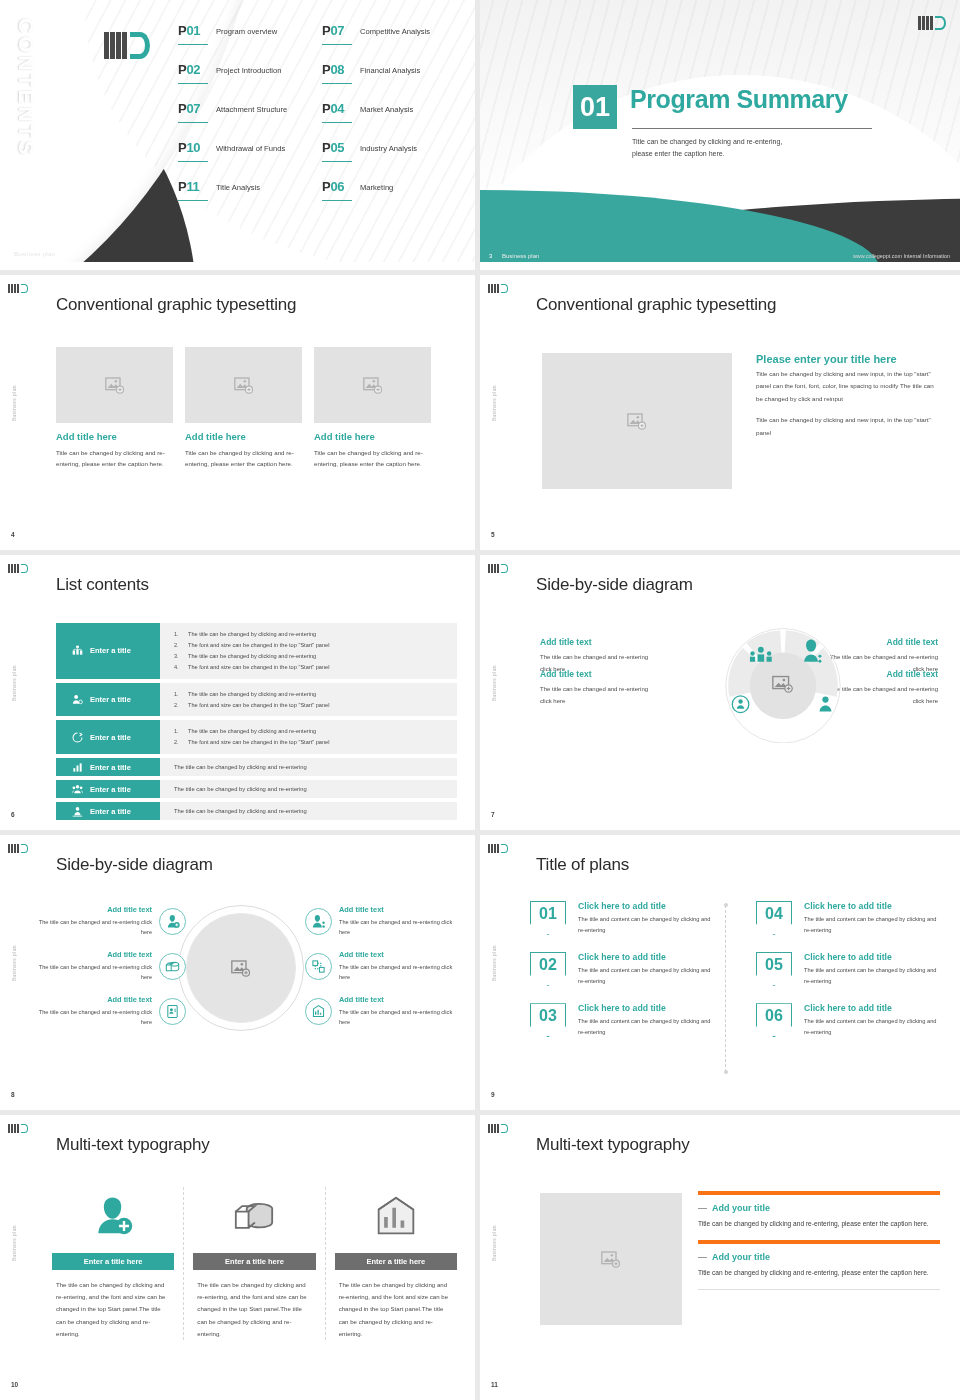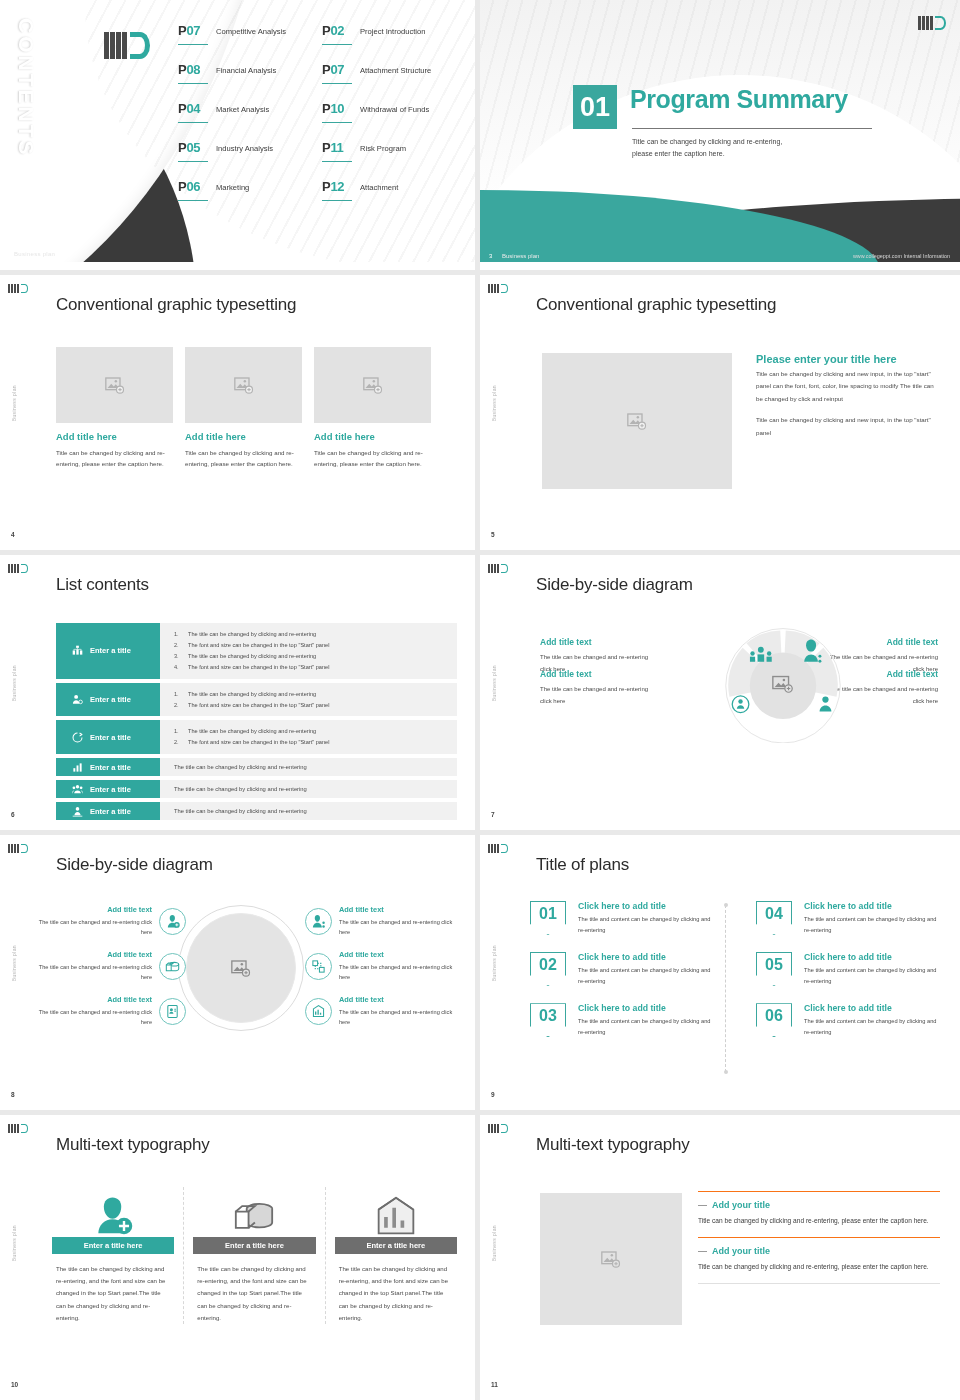--- a/index.html
+++ b/index.html
@@ -259,30 +259,30 @@
   }
   .s9 h4{ font-size:8.7px; color:#2fa99f; font-weight:700; margin-bottom:3px; }
   .s9 p{ font-size:5.7px; color:#4b4b4b; line-height:1.85; }
 
   
   .s10 .row{ position:absolute; left:52px; top:72px; right:18px; display:flex; gap:9px; }
   .s10 .col{ flex:1; }
   .s10 .icon{ height:50px; display:flex; align-items:flex-end; justify-content:center; }
   .s10 .cap{
     color:#fff; font-size:7.5px; font-weight:700; text-align:center;
-    padding:4px 12px; margin-top:0; background:#6e6e6e;
+    padding:4px 12px; margin-top:16px; background:#6e6e6e;
   }
   .s10 .cap.teal{ background:#30a79e; color:#fff; }
   .s10 p{ font-size:6.1px; color:#4b4b4b; line-height:2.0; padding:9px 6px 0 4px; }
   .s10 .col+.col{ border-left:1px dashed #d8d8d8; padding-left:9px; }
 
   
   .s11 .ph{ position:absolute; left:60px; top:78px; width:142px; height:132px; }
   .s11 .right{ position:absolute; left:218px; top:76px; right:20px; }
-  .s11 .blk{ border-top:1px solid #f97316; padding-top:8px; margin-bottom:10px; }
+  .s11 .blk{ border-top:4px solid #f97316; padding-top:8px; margin-bottom:10px; }
   .s11 .blk:last-child{ border-bottom:1px solid #e0e0e0; padding-bottom:10px; }
   .s11 .hd{ display:flex; align-items:center; gap:5px; margin-bottom:5px; }
   .s11 .dash{ width:9px; border-top:1px solid #9a9a9a; }
   .s11 h4{ font-size:9px; color:#2fa99f; font-weight:700; }
   .s11 p{ font-size:6.6px; color:#3c3c3c; line-height:1.85; }
 </style>
 </head>
 <body>
 
 <div class="deck">
@@ -301,20 +301,24 @@
     <div class="logo mainlogo">
       <span class="bar"></span>
       <span class="bar b2"></span>
       <span class="bar"></span>
       <span class="bar"></span>
       <span class="d"></span>
     </div>
 
     <div class="toc">
       <div class="toc-item">
+          <span class="toc-num">P<i>01</i></span>
+          <span class="toc-label">Program overview</span>
+        </div>
+      <div class="toc-item">
           <span class="toc-num">P<i>07</i></span>
           <span class="toc-label">Competitive Analysis</span>
         </div>
       <div class="toc-item">
           <span class="toc-num">P<i>02</i></span>
           <span class="toc-label">Project Introduction</span>
         </div>
       <div class="toc-item">
           <span class="toc-num">P<i>08</i></span>
           <span class="toc-label">Financial Analysis</span>
@@ -330,29 +334,25 @@
       <div class="toc-item">
           <span class="toc-num">P<i>10</i></span>
           <span class="toc-label">Withdrawal of Funds</span>
         </div>
       <div class="toc-item">
           <span class="toc-num">P<i>05</i></span>
           <span class="toc-label">Industry Analysis</span>
         </div>
       <div class="toc-item">
           <span class="toc-num">P<i>11</i></span>
-          <span class="toc-label">Risk Program</span>
+          <span class="toc-label">Title Analysis</span>
         </div>
       <div class="toc-item">
           <span class="toc-num">P<i>06</i></span>
           <span class="toc-label">Marketing</span>
-        </div>
-      <div class="toc-item">
-          <span class="toc-num">P<i>12</i></span>
-          <span class="toc-label">Attachment</span>
         </div>
     </div>
     <div class="bottomstripe"></div>
   </section>
 
   <section class="slide s-h275 s2 gap-b">
     <div class="topwave"></div>
     <div class="darkwave"></div>
     <div class="tealwave2"></div>
 

